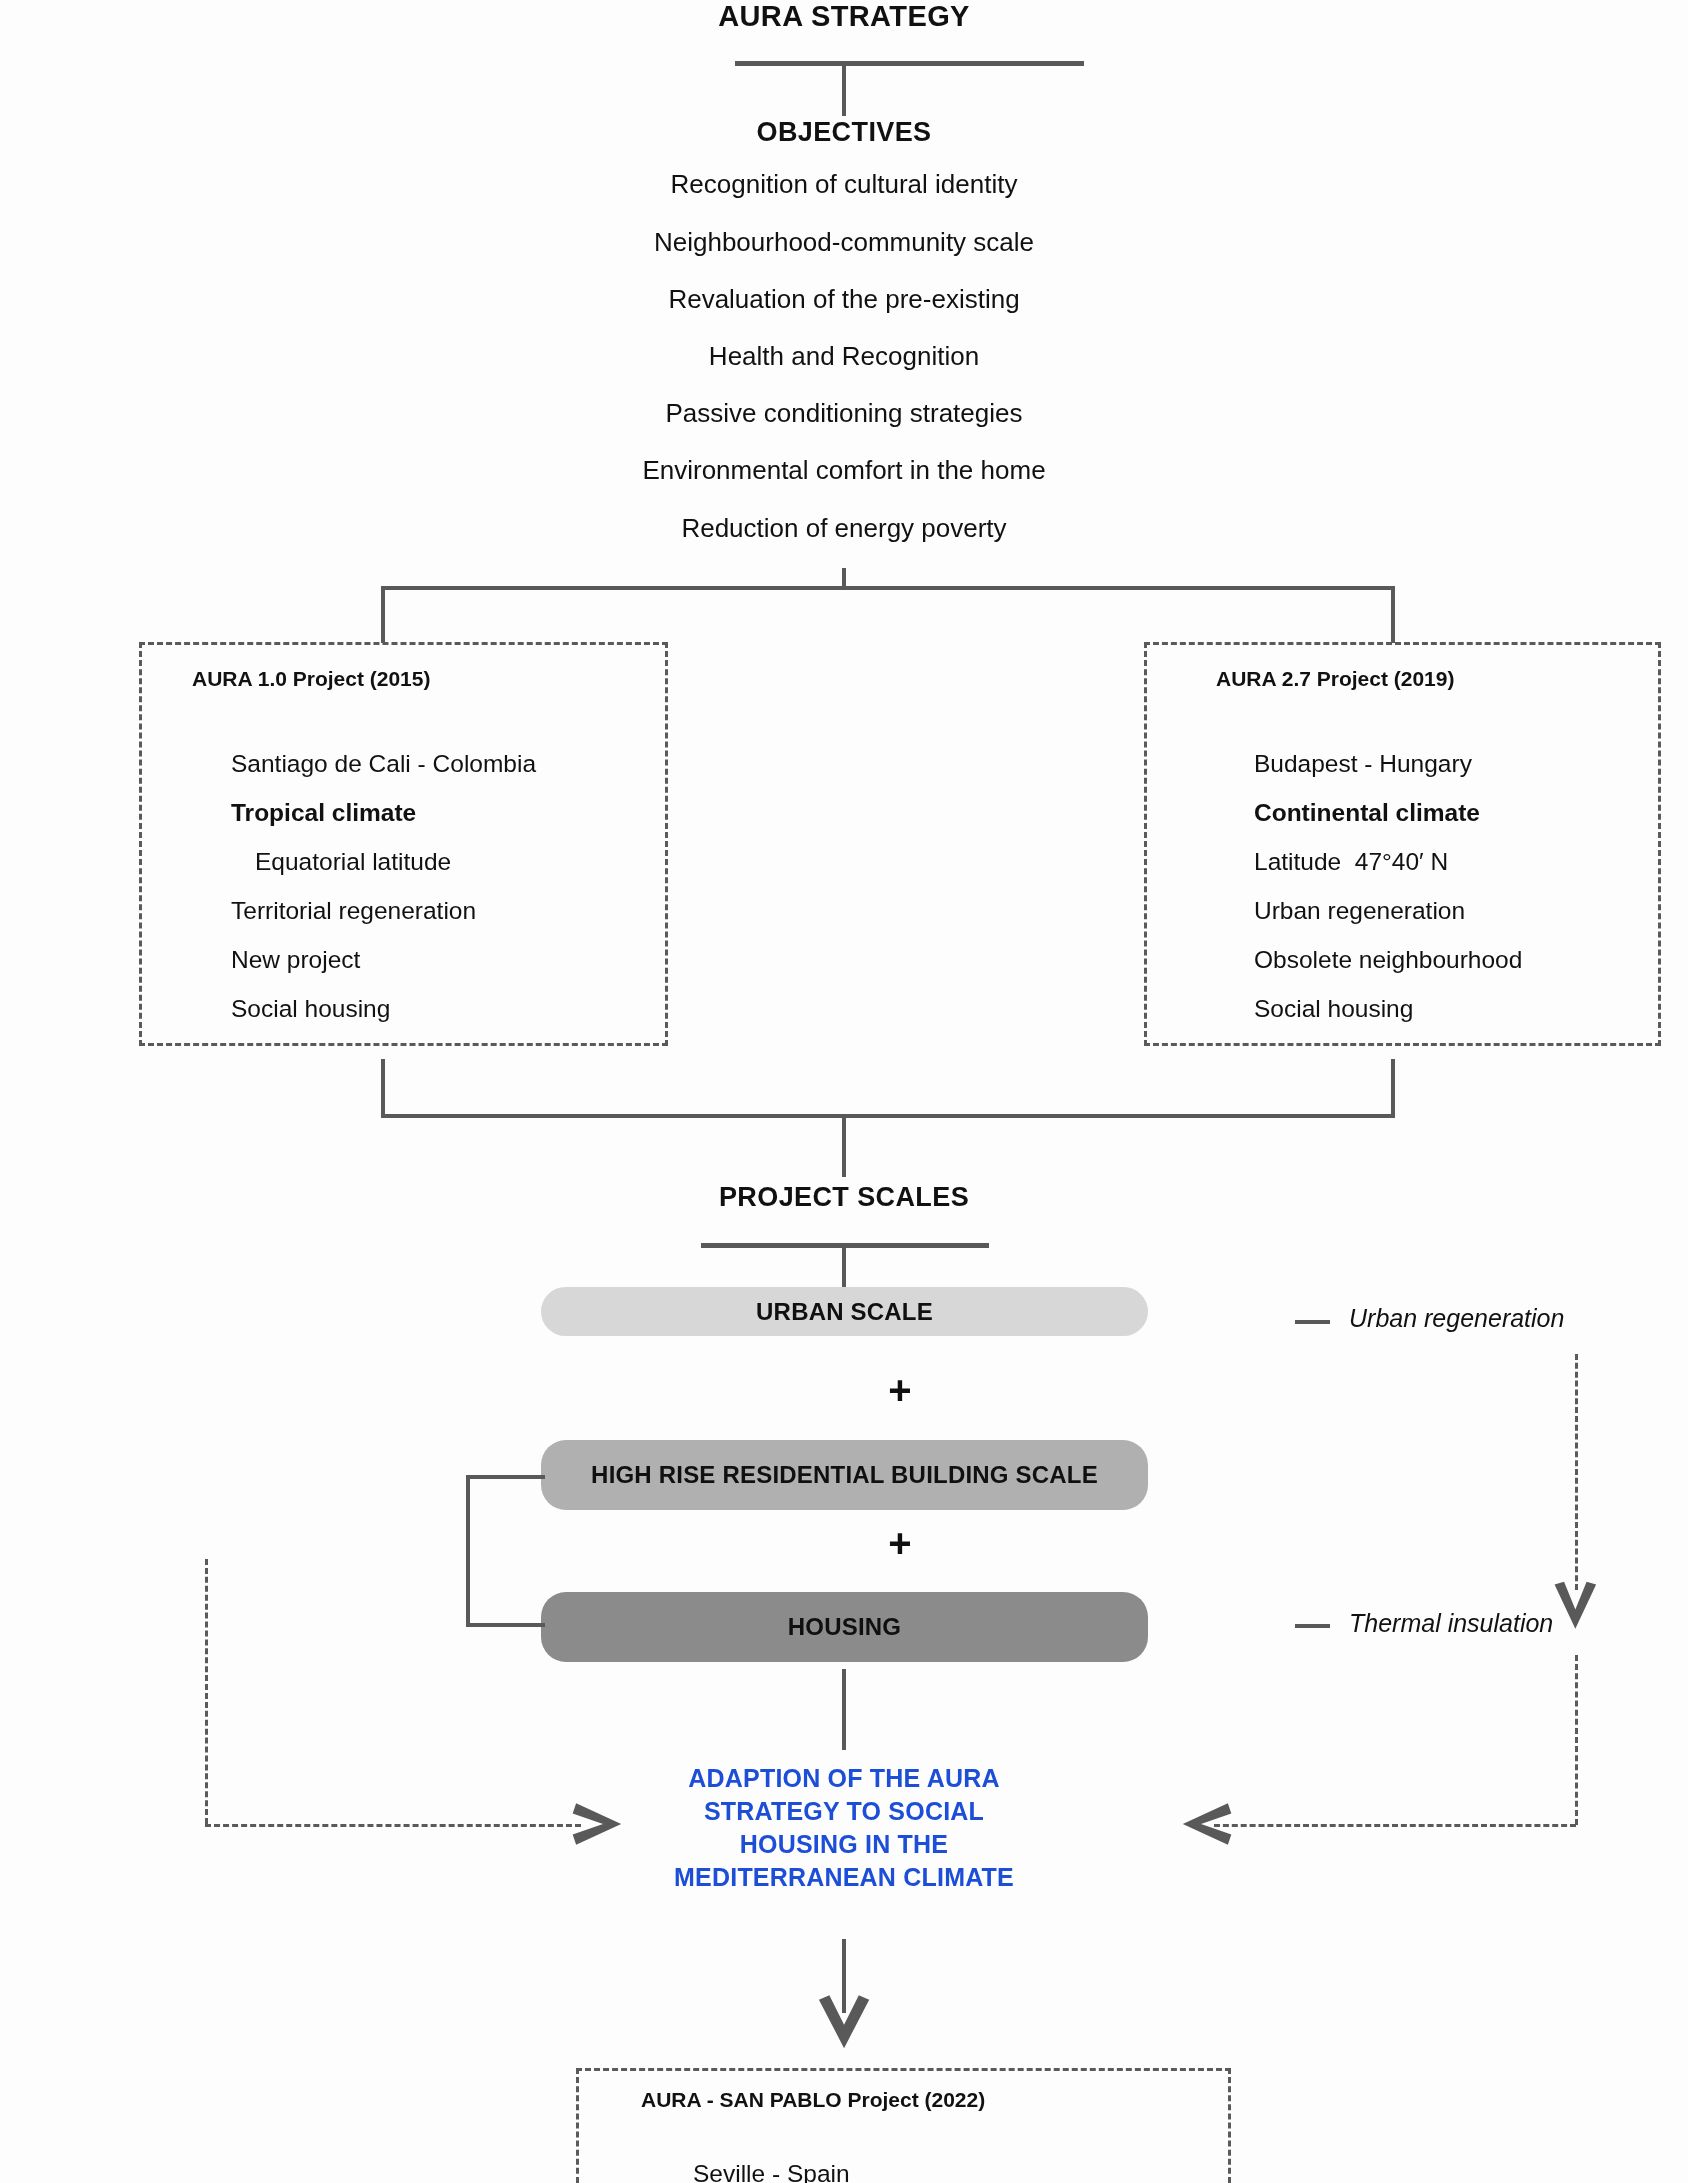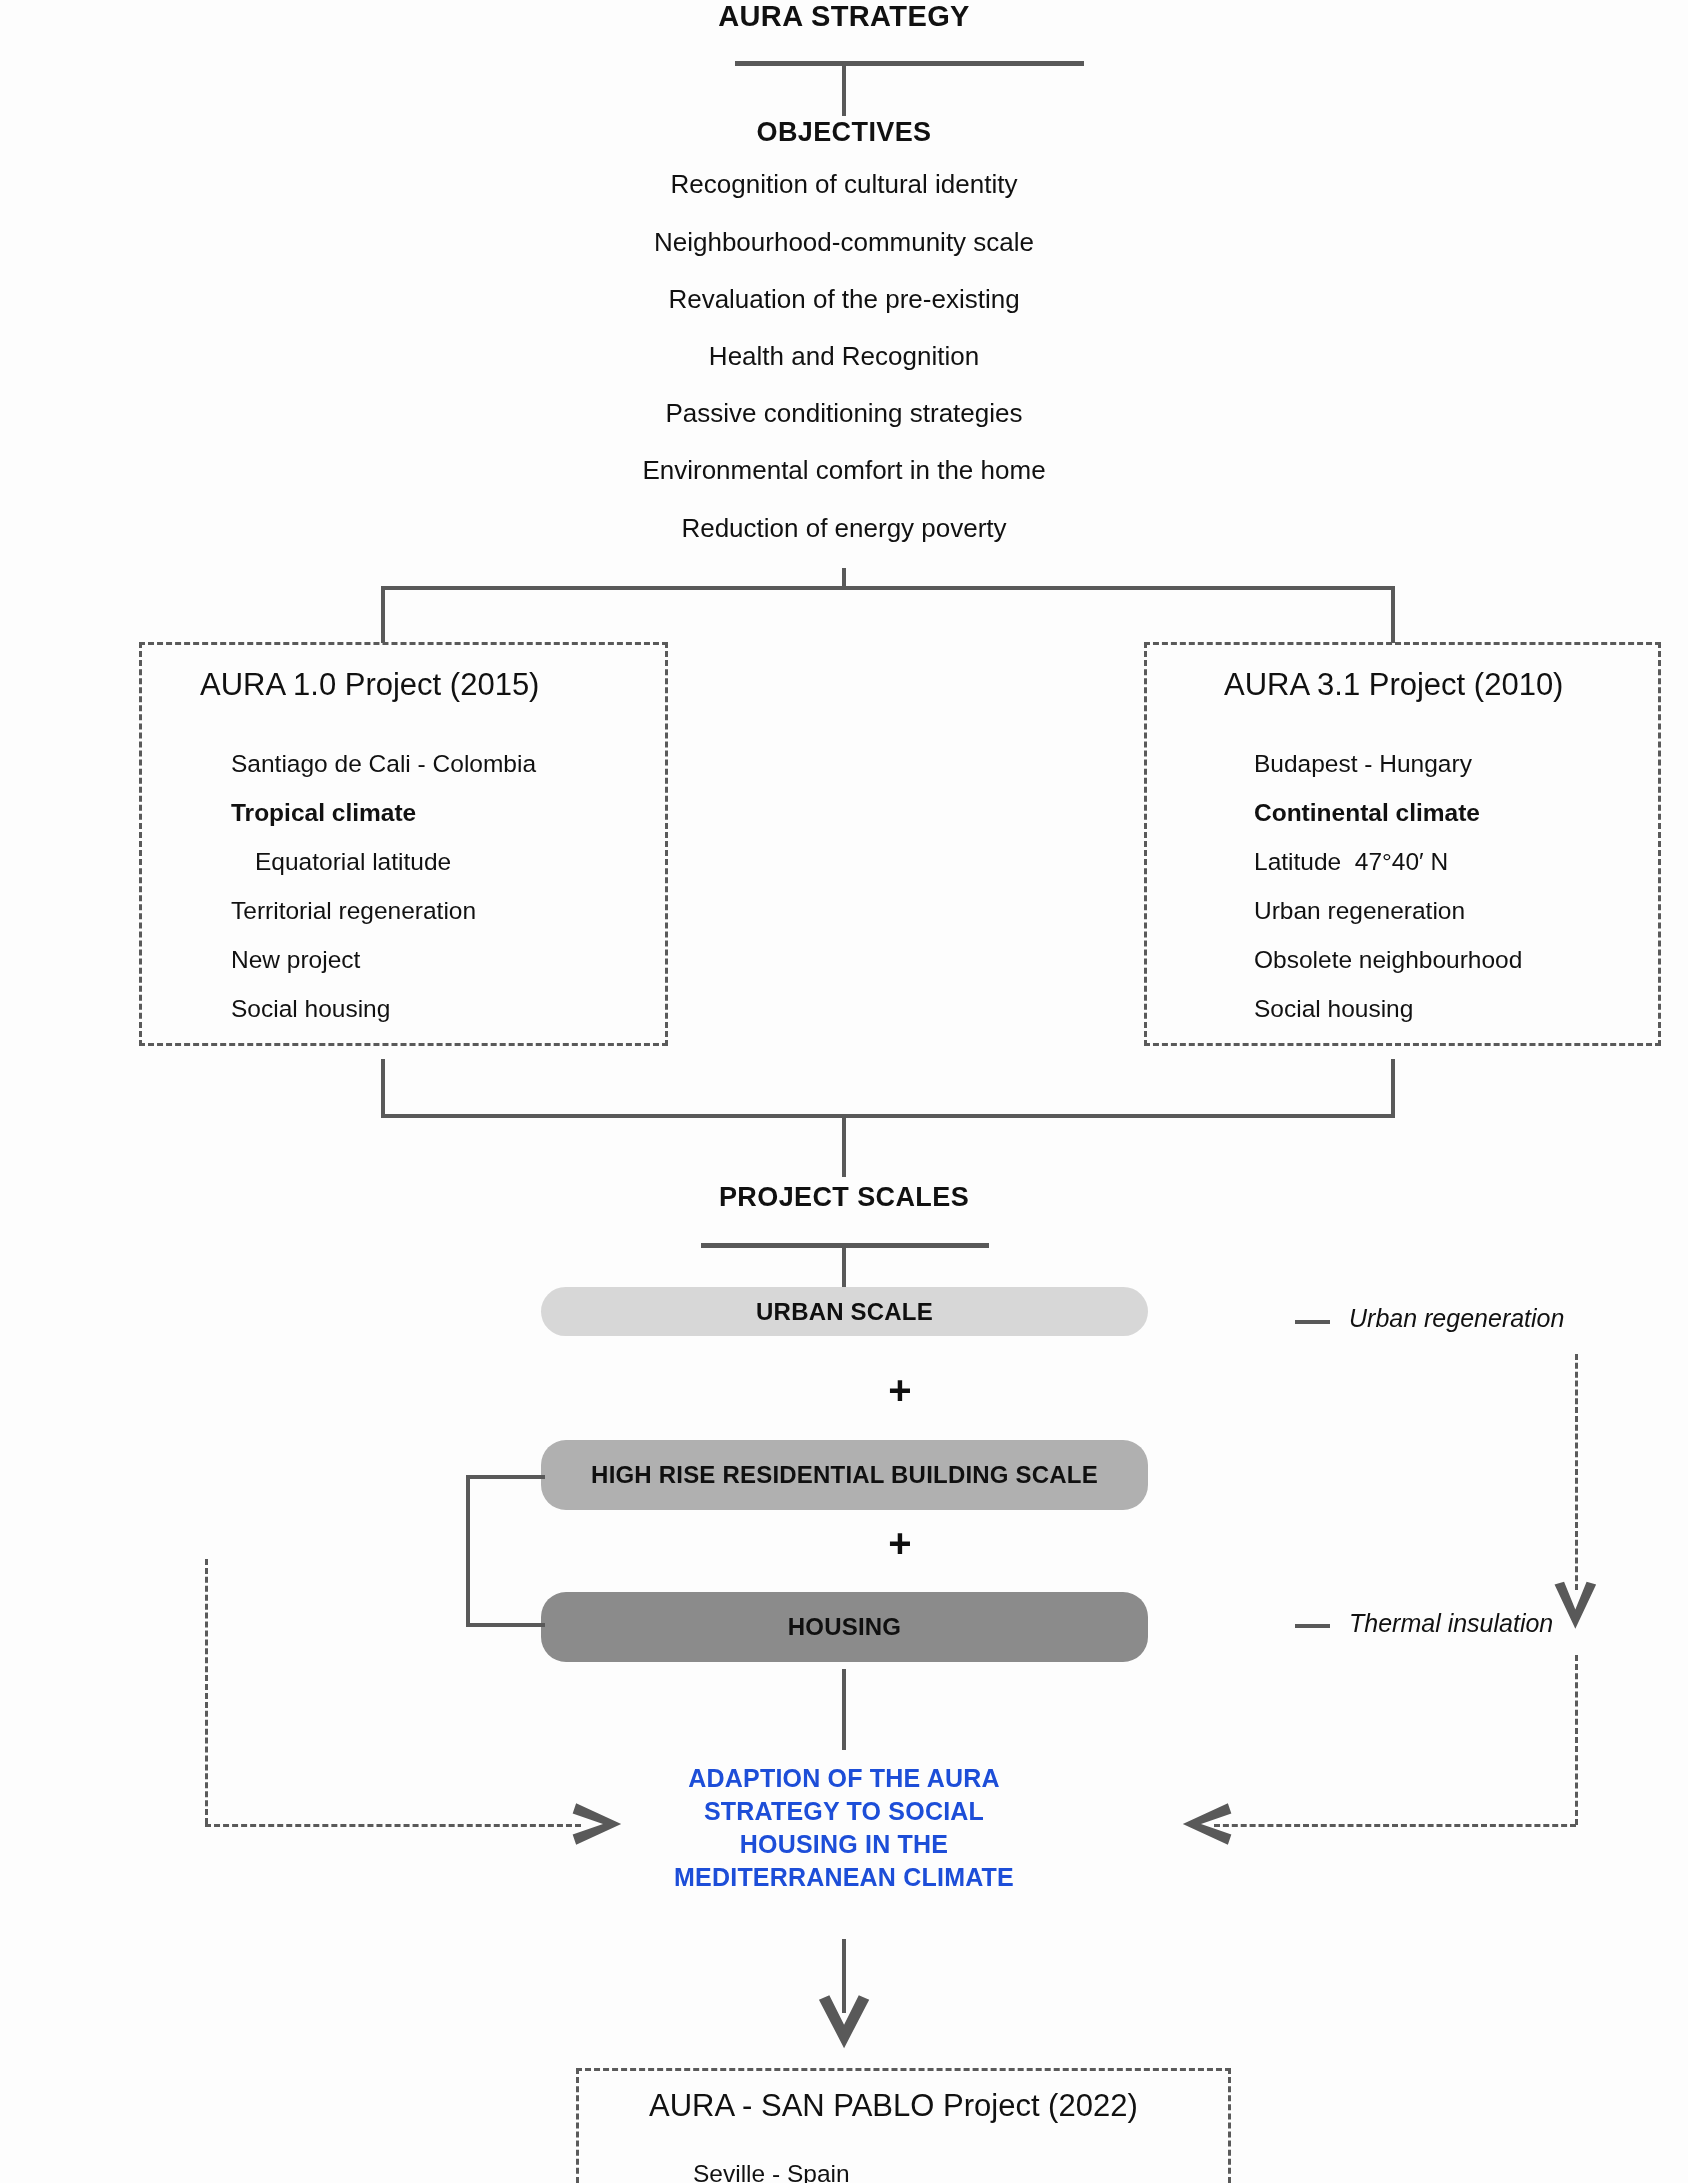--- a/index.html
+++ b/index.html
@@ -15,21 +15,21 @@
   .h-scales{font-size:27px;font-weight:bold;letter-spacing:0.4px;}
   .obj-line{font-size:26px;}
 
   
   .rule{position:absolute;background:#595959;}
   .vline{position:absolute;background:#595959;width:3.9px;}
   .hline{position:absolute;background:#595959;height:3.9px;}
 
   
   .dbox{position:absolute;border:3.1px dashed #5a5a5a;box-sizing:border-box;background:transparent;}
-  .dbox-title{font-size:31px;font-weight:normal;margin-left:8px;}
+  .dbox-title{font-size:21px;font-weight:bold;}
   .dbox-item{font-size:24.5px;}
   .dbox-item.b{font-weight:bold;}
 
   
   .bar{position:absolute;border-radius:25px;display:flex;align-items:center;justify-content:center;}
   .bar span{font-size:24px;font-weight:bold;color:#101010;letter-spacing:0.2px;}
   .plus{position:absolute;font-size:40px;font-weight:bold;color:#101010;line-height:1;}
 
   
   .note{position:absolute;font-style:italic;font-size:25px;color:#111;white-space:pre-line;line-height:1.22;}
@@ -71,21 +71,21 @@
   <div class="dbox" style="left:139px;top:642px;width:529px;height:404px;"></div>
   <div class="txt dbox-title" style="left:192px;top:667px;">AURA 1.0 Project (2015)</div>
   <div class="txt dbox-item" style="left:231px;top:750px;">Santiago de Cali - Colombia</div>
   <div class="txt dbox-item b" style="left:231px;top:799px;">Tropical climate</div>
   <div class="txt dbox-item" style="left:231px;top:848px;margin-left:24px;">Equatorial latitude</div>
   <div class="txt dbox-item" style="left:231px;top:897px;">Territorial regeneration</div>
   <div class="txt dbox-item" style="left:231px;top:946px;">New project</div>
   <div class="txt dbox-item" style="left:231px;top:995px;">Social housing</div>
 
   <div class="dbox" style="left:1144px;top:642px;width:517px;height:404px;"></div>
-  <div class="txt dbox-title" style="left:1216px;top:667px;">AURA 3.1 Project (2010)</div>
+  <div class="txt dbox-title" style="left:1216px;top:667px;">AURA 2.7 Project (2019)</div>
   <div class="txt dbox-item" style="left:1254px;top:750px;">Budapest - Hungary</div>
   <div class="txt dbox-item b" style="left:1254px;top:799px;">Continental climate</div>
   <div class="txt dbox-item" style="left:1254px;top:848px;">Latitude  47°40′ N</div>
   <div class="txt dbox-item" style="left:1254px;top:897px;">Urban regeneration</div>
   <div class="txt dbox-item" style="left:1254px;top:946px;">Obsolete neighbourhood</div>
   <div class="txt dbox-item" style="left:1254px;top:995px;">Social housing</div>
 
   <div class="vline" style="left:381px;top:1059px;height:59px;"></div>
   <div class="vline" style="left:1391px;top:1059px;height:59px;"></div>
   <div class="hline" style="left:381px;top:1114px;width:1014px;"></div>

